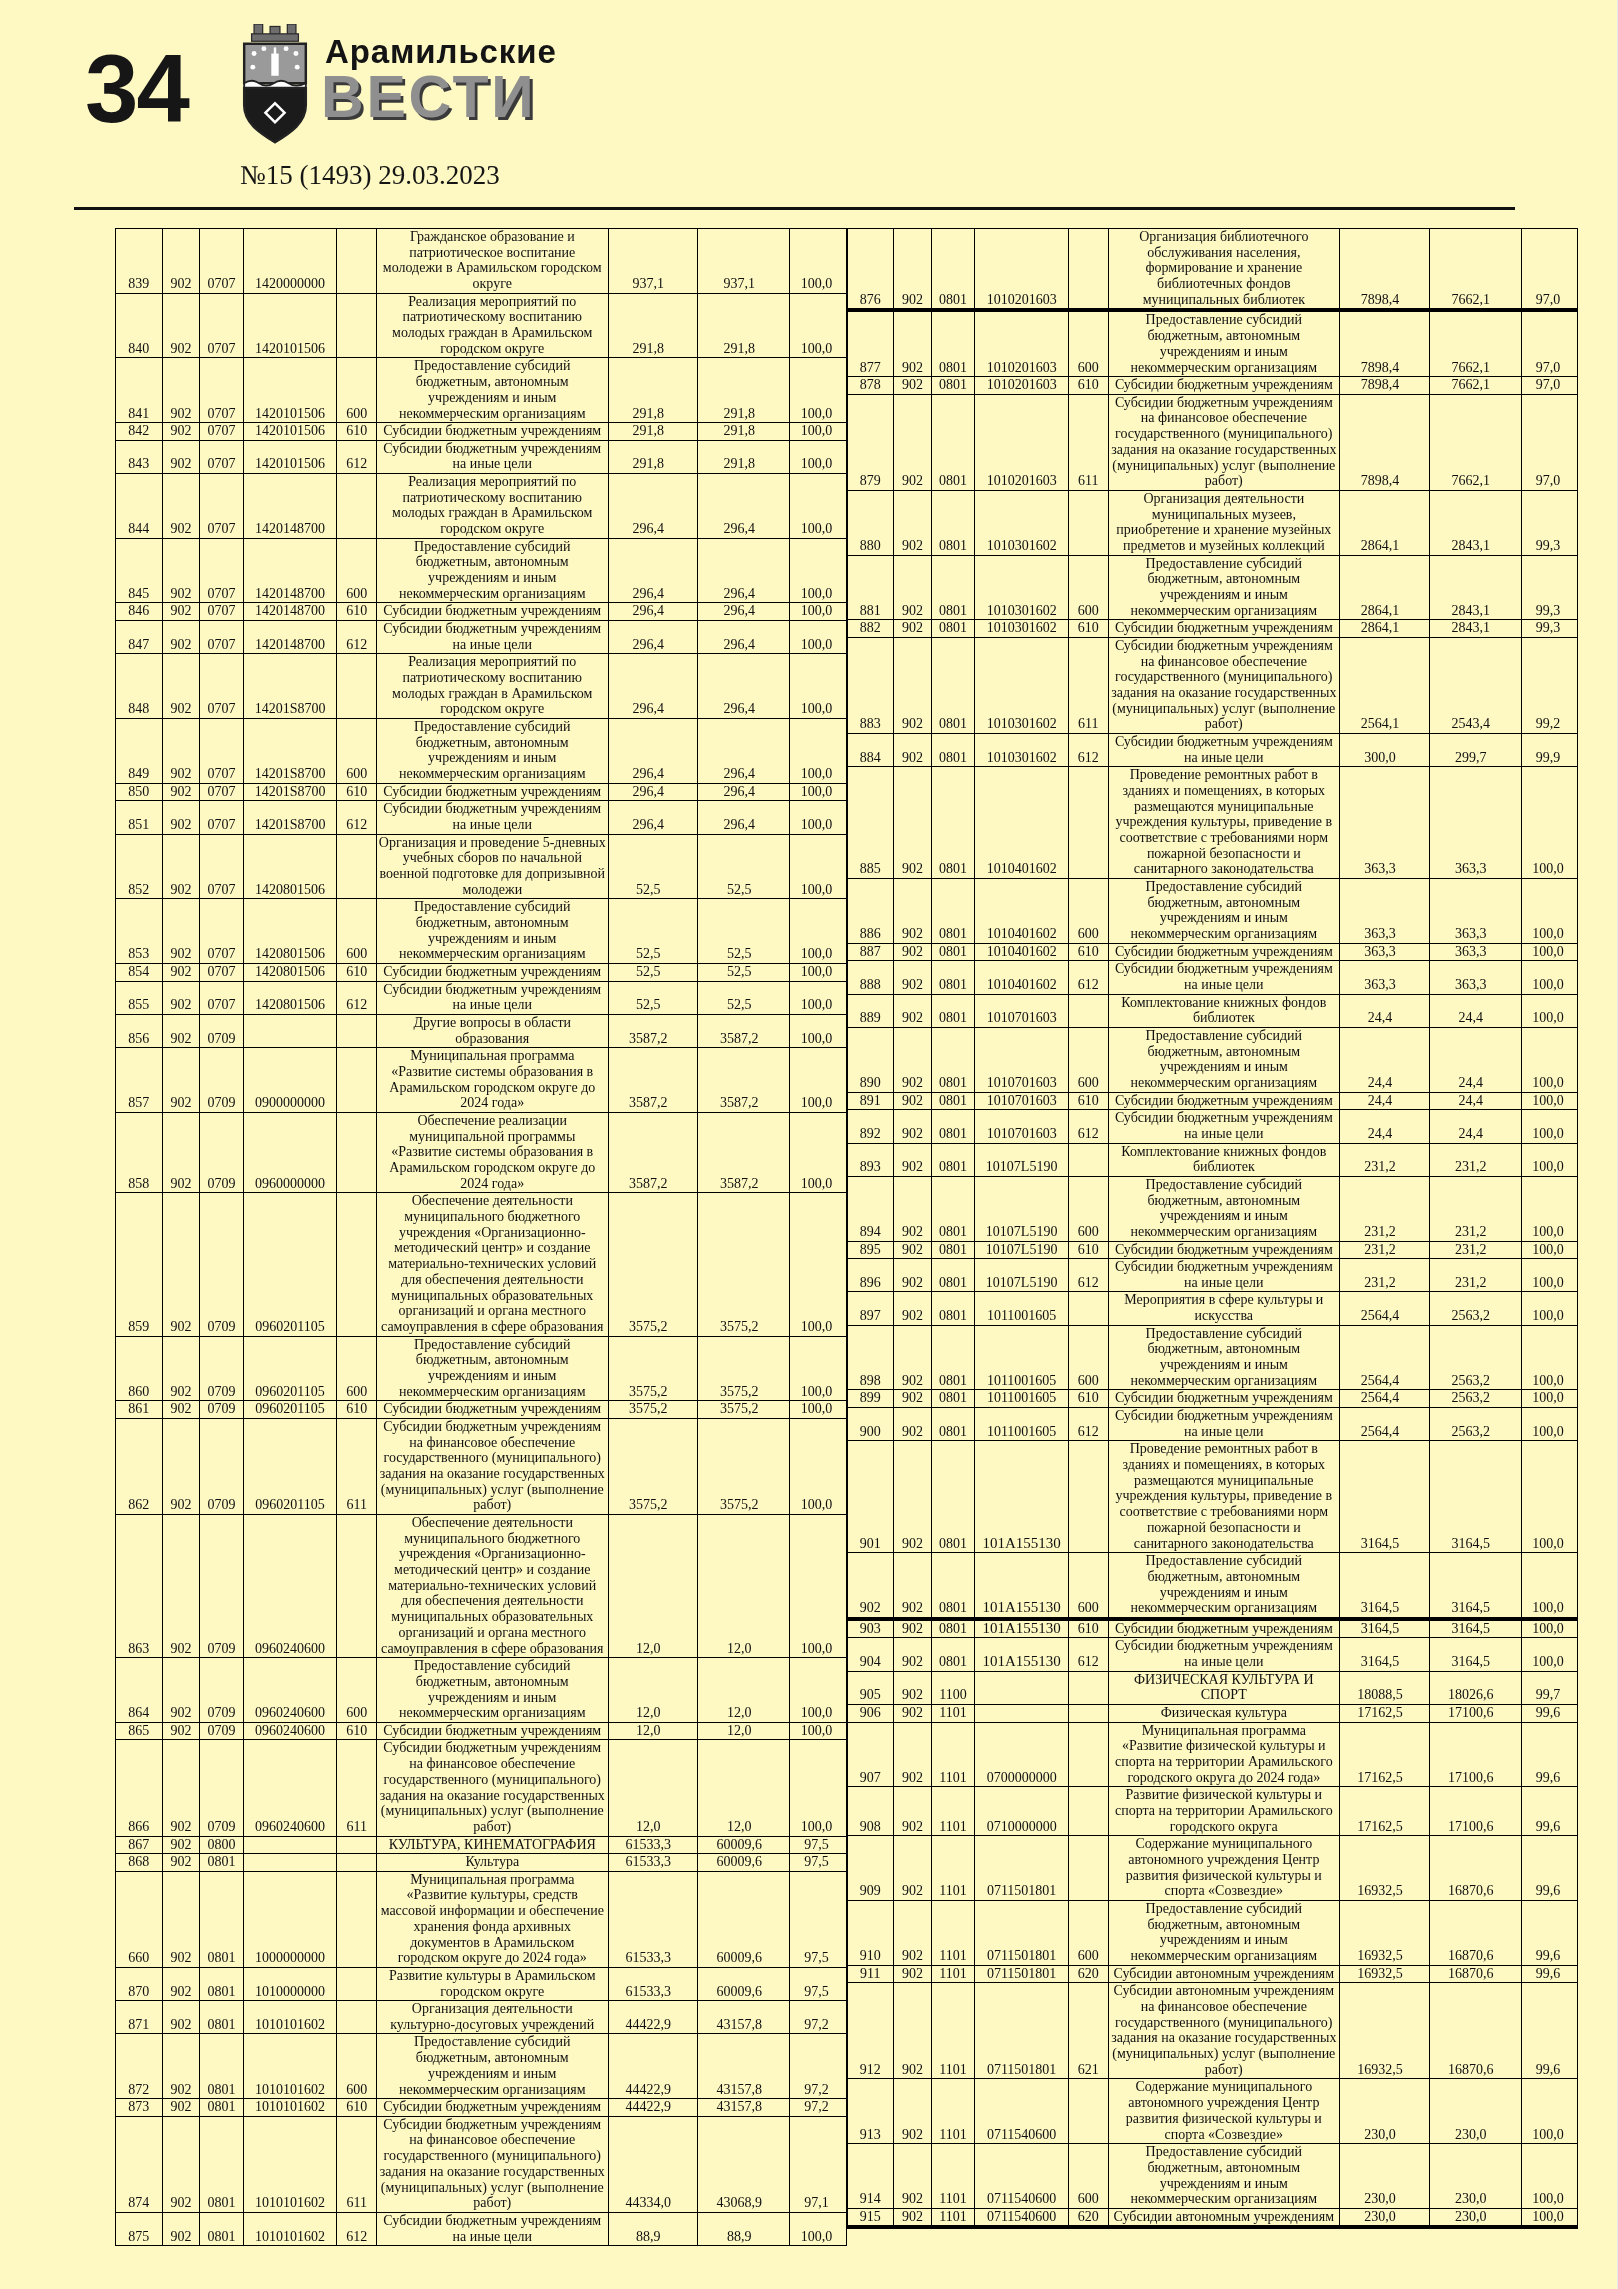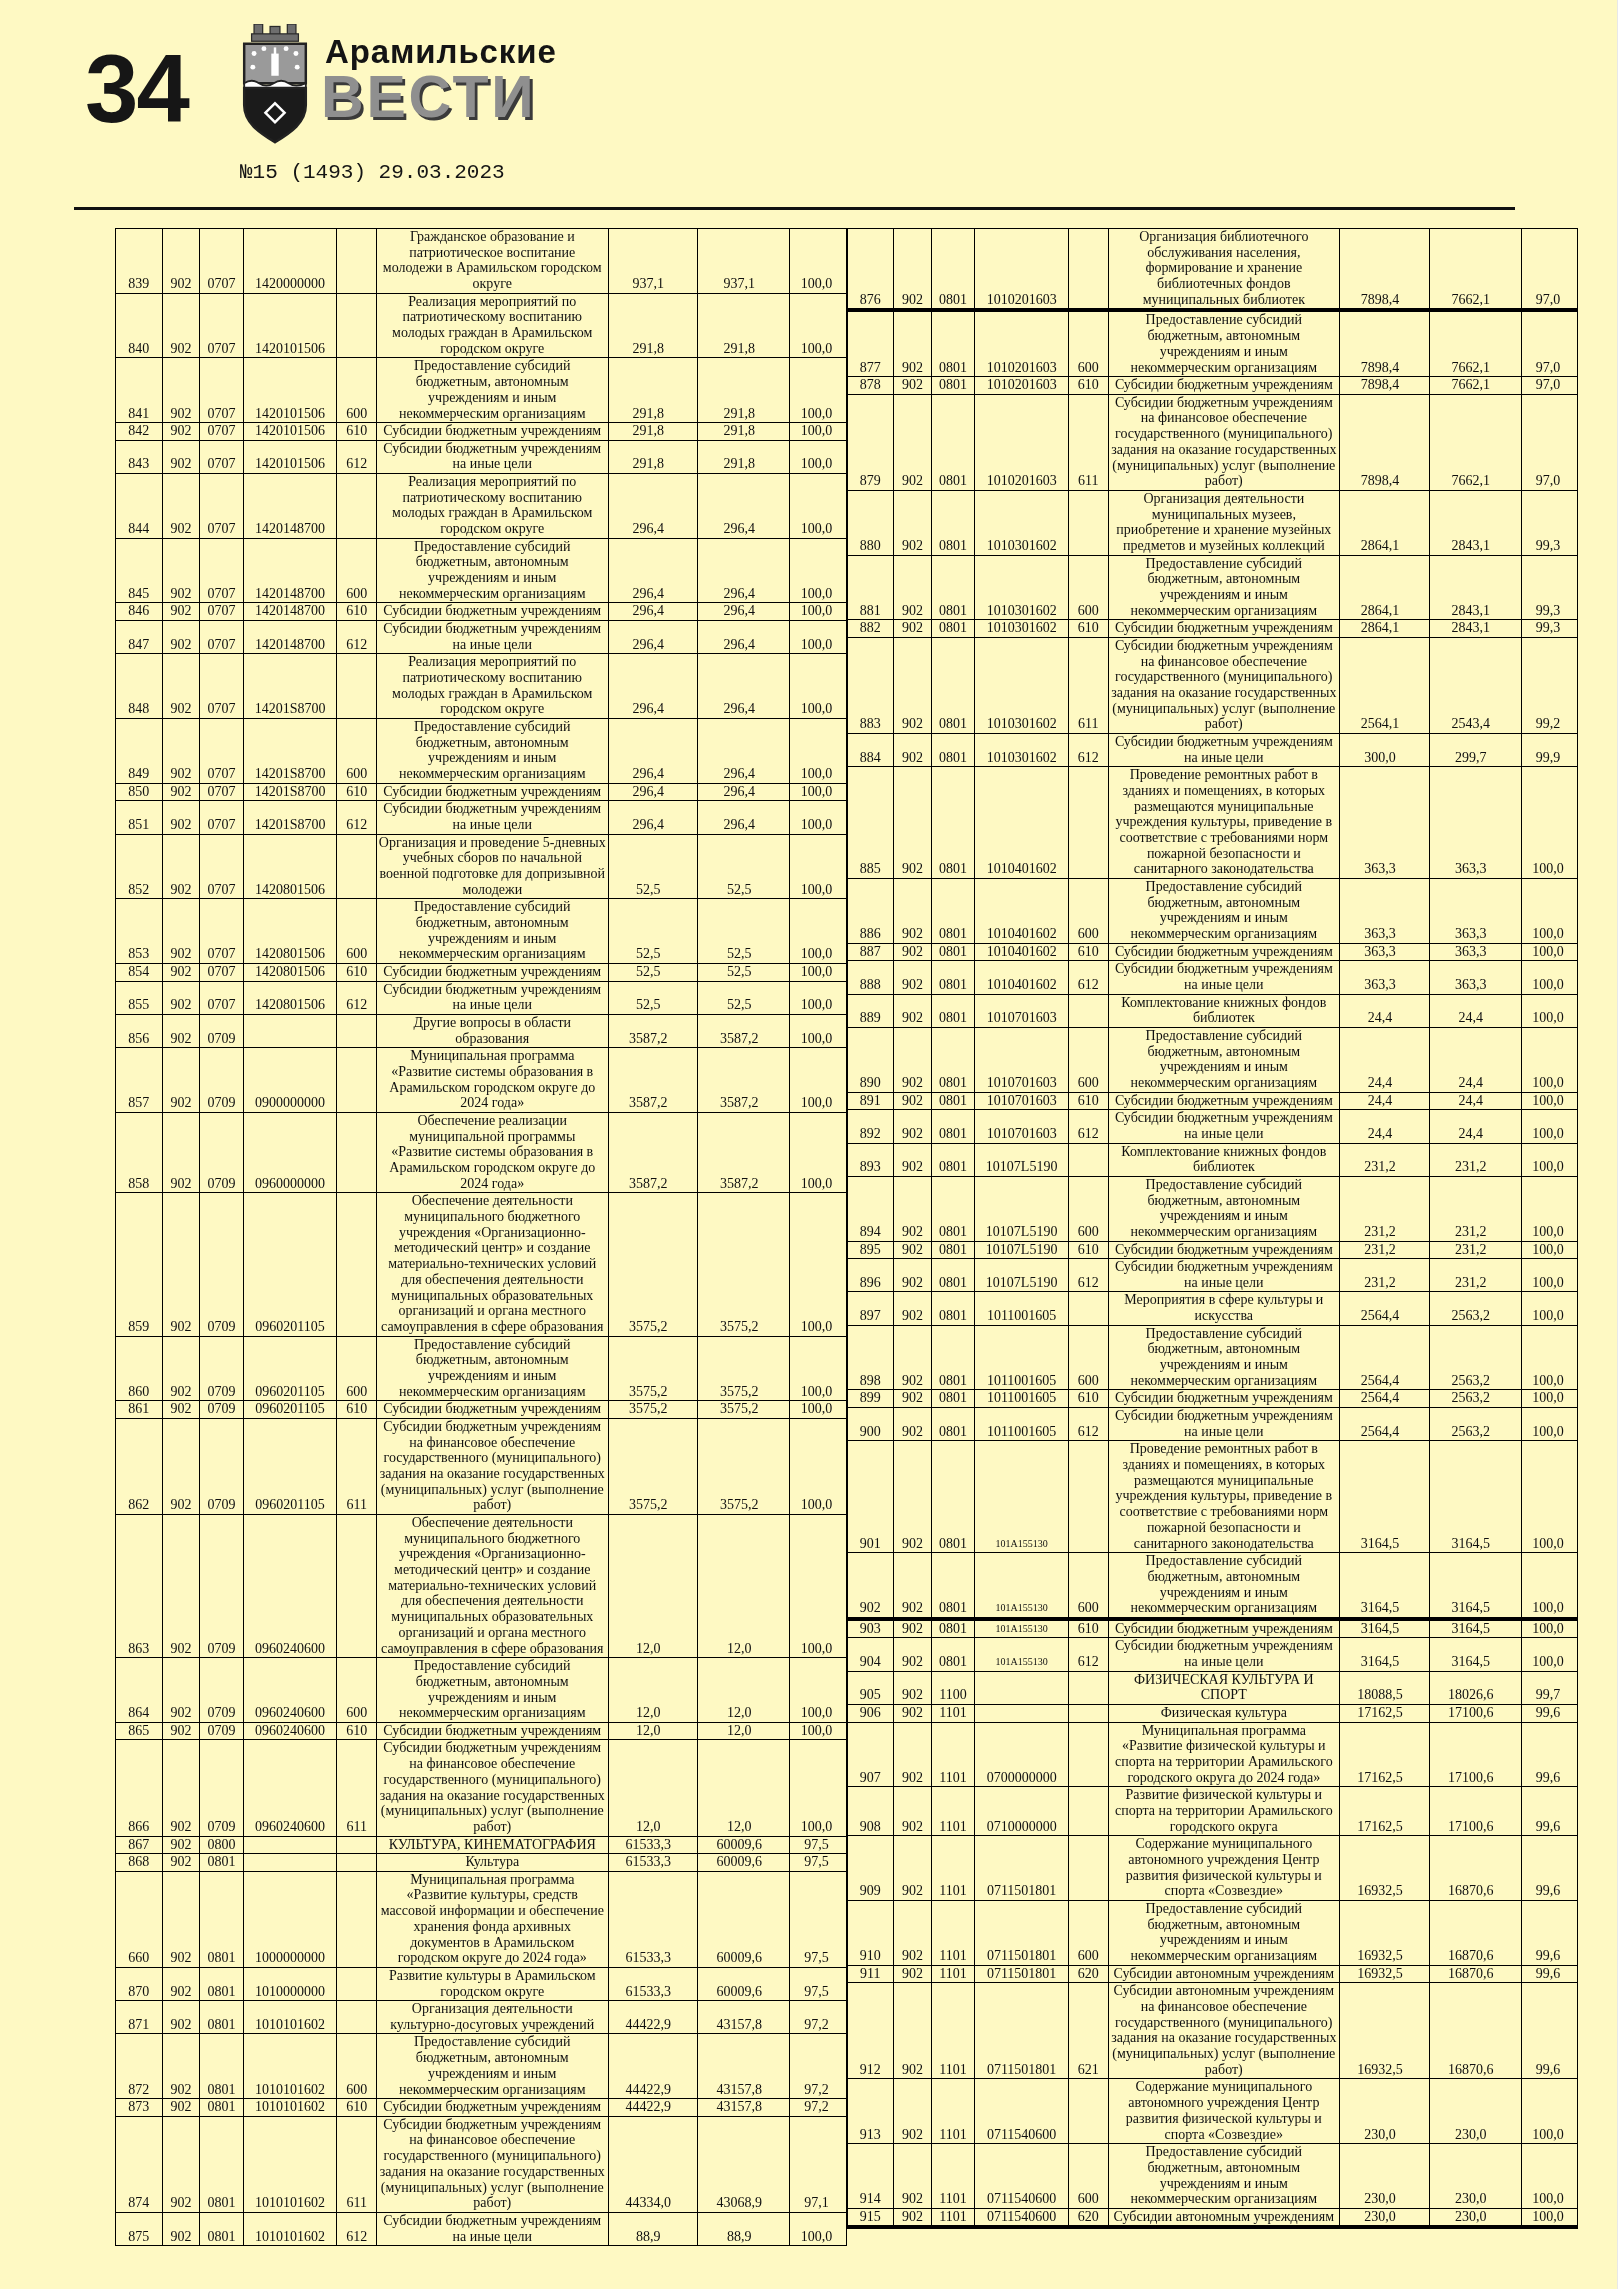--- a/index.html
+++ b/index.html
@@ -25,21 +25,21 @@
   }
   .mast-main{
     position:absolute;left:247px;top:68px;
     font-family:"Liberation Sans",sans-serif;font-weight:bold;
     font-size:59px;line-height:1;color:#8f8f8f;letter-spacing:2.8px;
     text-shadow:2.8px 2.8px 0 #3a3a3a;
     text-align:center;
   }
   .issue{
     position:absolute;left:166px;top:162px;
-    font-family:Liberation Mono, monospace;font-size:21px;line-height:1;color:#151515;
+    font-family:Liberation Serif, serif;font-size:27px;line-height:1;color:#151515;
   }
   .section-heading{
     position:absolute;left:709px;top:48px;
     font-family:"Liberation Serif",serif;font-style:italic;
     font-size:100px;line-height:1;color:#131313;letter-spacing:0.9px;
   }
   
   .content{
     position:absolute;left:115px;top:228px;width:1406px;
     display:flex;justify-content:space-between;align-items:flex-start;
@@ -54,21 +54,21 @@
     border:1.8px solid #000;vertical-align:bottom;
     padding:0 1.8px 0.9px 1.8px;text-align:center;
     overflow:hidden;word-wrap:break-word;
   }
   table.budget tr.thick-bottom td{border-bottom-width:4.6px;}
   .c0{width:42px;} .c1{width:33px;} .c2{width:39px;} .c3{width:89px;}
   .c4{width:35px;} .c5{width:227px;}
   .c6{width:76px;text-align:right;padding-right:11px !important;}
   .c7{width:78px;text-align:right;padding-right:11px !important;}
   .c8{width:49px;text-align:right;padding-right:4.6px !important;}
-  td.small-code{font-size:10px;}
+  td.small-code{font-size:15px;}
 </style>
 </head>
 <body>
 
 <div class="page">
 
   <header class="header">
     <div class="page-num">34</div>
 
     <svg class="crest" width="74" height="122" viewBox="0 0 60 99">

